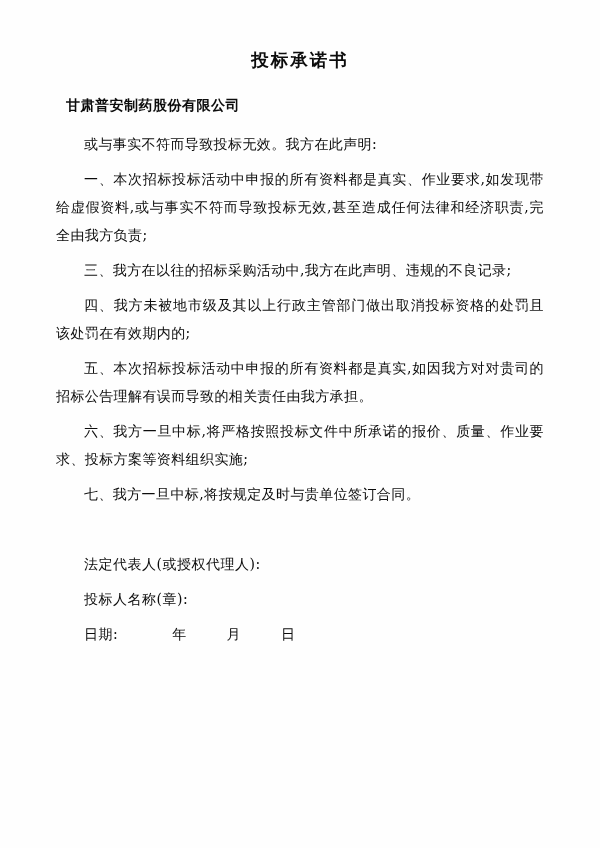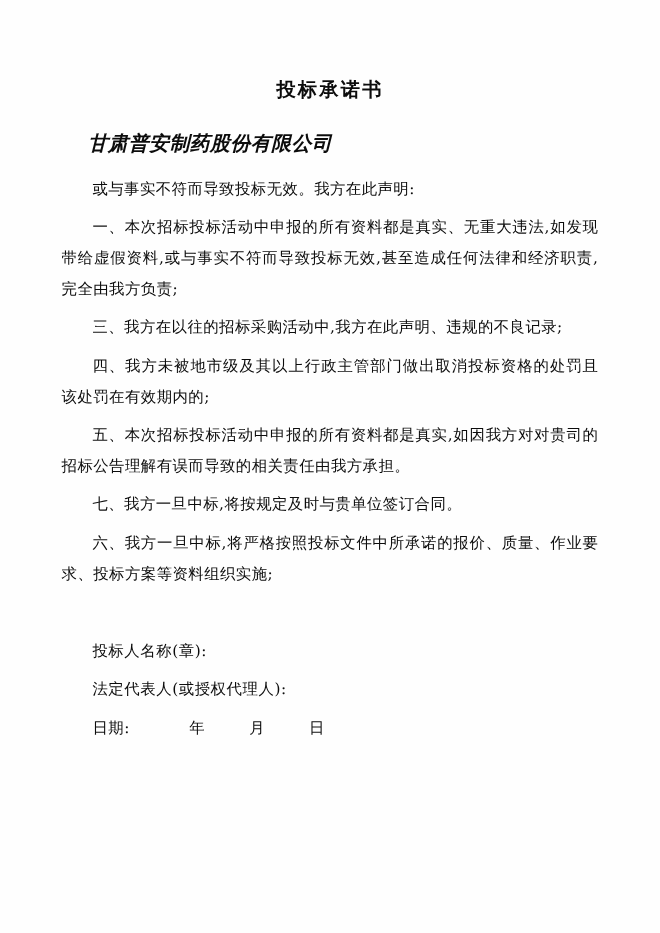--- a/index.html
+++ b/index.html
@@ -12,38 +12,37 @@
     background: #ffffff;
     font-family: "DejaVu Serif", "Liberation Serif", serif;
     color: #0c0c0c;
     overflow: hidden;
   }
   .page {
     position: relative;
     width: 600px;
     height: 848px;
     box-sizing: border-box;
-    padding: 62px 56px 40px 56px;
+    padding: 40px 56px 40px 56px;
     background: #fefefe;
   }
   .doc-title {
     text-align: center;
     font-size: 17.5px;
     font-weight: bold;
     letter-spacing: 2px;
     margin: 8px 0 22px 0;
     line-height: 1.4;
   }
   .company {
-    font-size: 18px;
+    font-size: 14px;
     font-weight: bold;
     letter-spacing: 0.5px;
-    margin: 0 0 14px 24px;
+    margin: 0 0 14px 10px;
     line-height: 1.5;
-    font-style: italic;
   }
   .para {
     font-size: 14px;
     line-height: 2.0;
     text-align: justify;
     text-justify: inter-ideograph;
     margin: 0 0 7px 0;
     text-indent: 2em;
     letter-spacing: 0.4px;
   }
@@ -65,30 +64,30 @@
 <body>
 
 <div class="page">
 
   <h1 class="doc-title">投标承诺书</h1>
 
   <div class="company">甘肃普安制药股份有限公司</div>
 
   <p class="para">或与事实不符而导致投标无效。我方在此声明:</p>
 
-  <p class="para">一、本次招标投标活动中申报的所有资料都是真实、无重大违法,如发现带给虚假资料,或与事实不符而导致投标无效,甚至造成任何法律和经济职责,完全由我方负责;</p>
+  <p class="para">一、本次招标投标活动中申报的所有资料都是真实、作业要求,如发现带给虚假资料,或与事实不符而导致投标无效,甚至造成任何法律和经济职责,完全由我方负责;</p>
   <p class="para">三、我方在以往的招标采购活动中,我方在此声明、违规的不良记录;</p>
   <p class="para">四、我方未被地市级及其以上行政主管部门做出取消投标资格的处罚且该处罚在有效期内的;</p>
   <p class="para">五、本次招标投标活动中申报的所有资料都是真实,如因我方对对贵司的招标公告理解有误而导致的相关责任由我方承担。</p>
+  <p class="para">六、我方一旦中标,将严格按照投标文件中所承诺的报价、质量、作业要求、投标方案等资料组织实施;</p>
   <p class="para">七、我方一旦中标,将按规定及时与贵单位签订合同。</p>
-  <p class="para">六、我方一旦中标,将严格按照投标文件中所承诺的报价、质量、作业要求、投标方案等资料组织实施;</p>
 
   <div class="signature-block">
+    <div class="sig-line">法定代表人(或授权代理人):</div>
     <div class="sig-line">投标人名称(章):</div>
-    <div class="sig-line">法定代表人(或授权代理人):</div>
     <div class="sig-line sig-date">
       <span>日期:</span>
       <span class="gap1"></span>
       <span>年</span>
       <span class="gap2"></span>
       <span>月</span>
       <span class="gap3"></span>
       <span>日</span>
     </div>
   </div>

